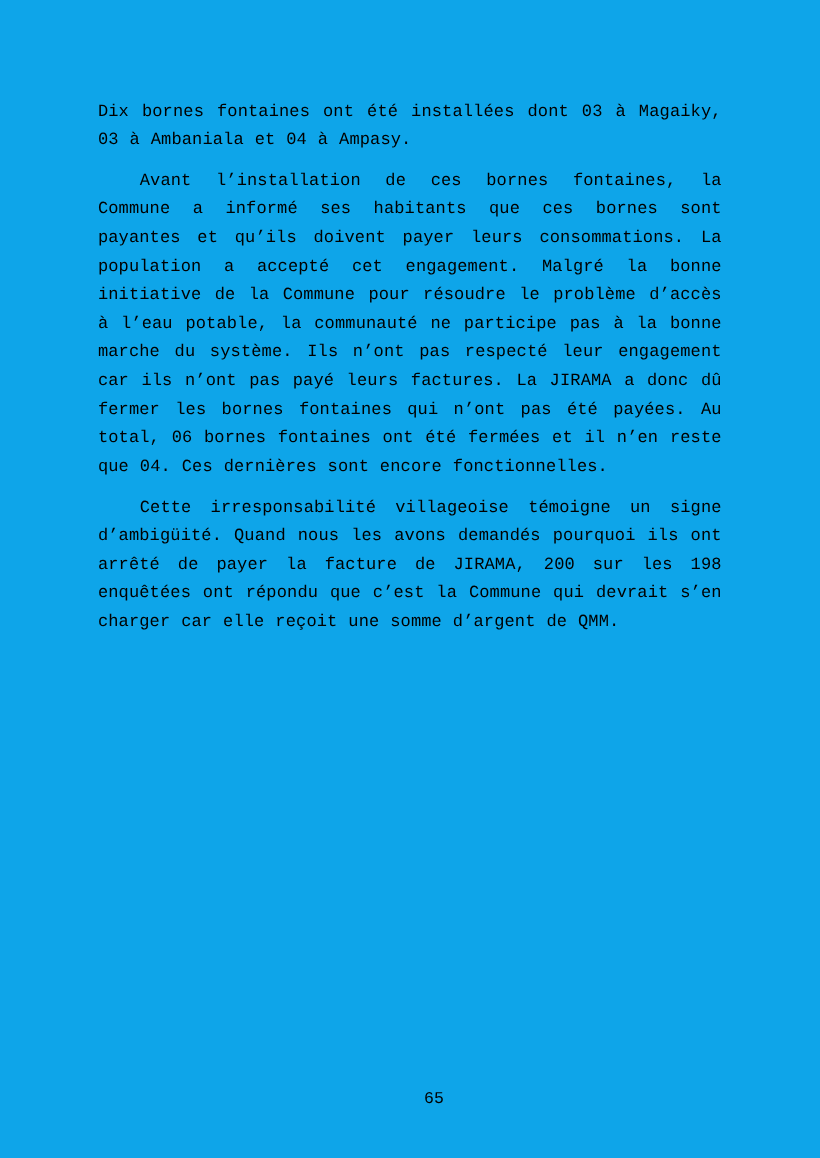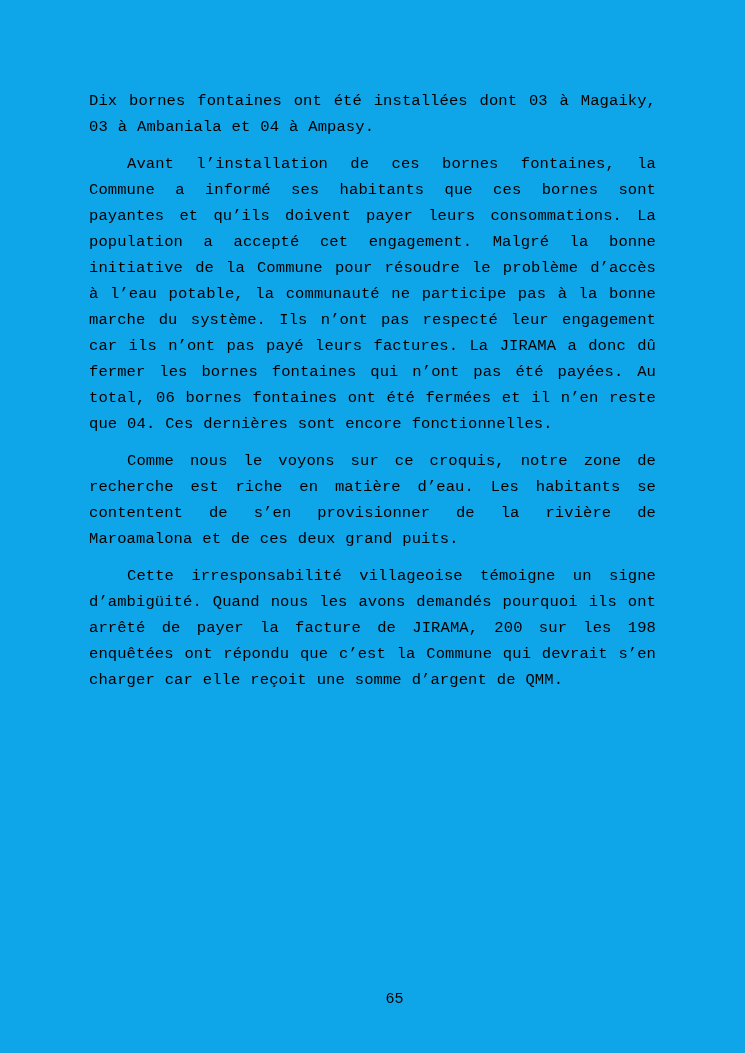--- a/index.html
+++ b/index.html
@@ -45,17 +45,16 @@
     line-height: 15px;
   }
 </style>
 </head>
 <body>
 
 <div class="page">
   <div class="content">
     <p class="no-indent">Dix bornes fontaines ont été installées dont 03 à Magaiky, 03 à Ambaniala et 04 à Ampasy.</p>
     <p>Avant l’installation de ces bornes fontaines, la Commune a informé ses habitants que ces bornes sont payantes et qu’ils doivent payer leurs consommations. La population a accepté cet engagement. Malgré la bonne initiative de la Commune pour résoudre le problème d’accès à l’eau potable, la communauté ne participe pas à la bonne marche du système. Ils n’ont pas respecté leur engagement car ils n’ont pas payé leurs factures. La JIRAMA a donc dû fermer les bornes fontaines qui n’ont pas été payées. Au total, 06 bornes fontaines ont été fermées et il n’en reste que 04. Ces dernières sont encore fonctionnelles.</p>
-    <p>Comme nous le voyons sur ce croquis, notre zone de recherche est riche en matière d’eau. Les habitants se contentent de s’en provisionner de la rivière de Maroamalona et de ces deux grand puits.</p>
     <p>Cette irresponsabilité villageoise témoigne un signe d’ambigüité. Quand nous les avons demandés pourquoi ils ont arrêté de payer la facture de JIRAMA, 200 sur les 198 enquêtées ont répondu que c’est la Commune qui devrait s’en charger car elle reçoit une somme d’argent de QMM.</p>
   </div>
   <div class="page-number">65</div>
 </div>
 
 </body></html>

